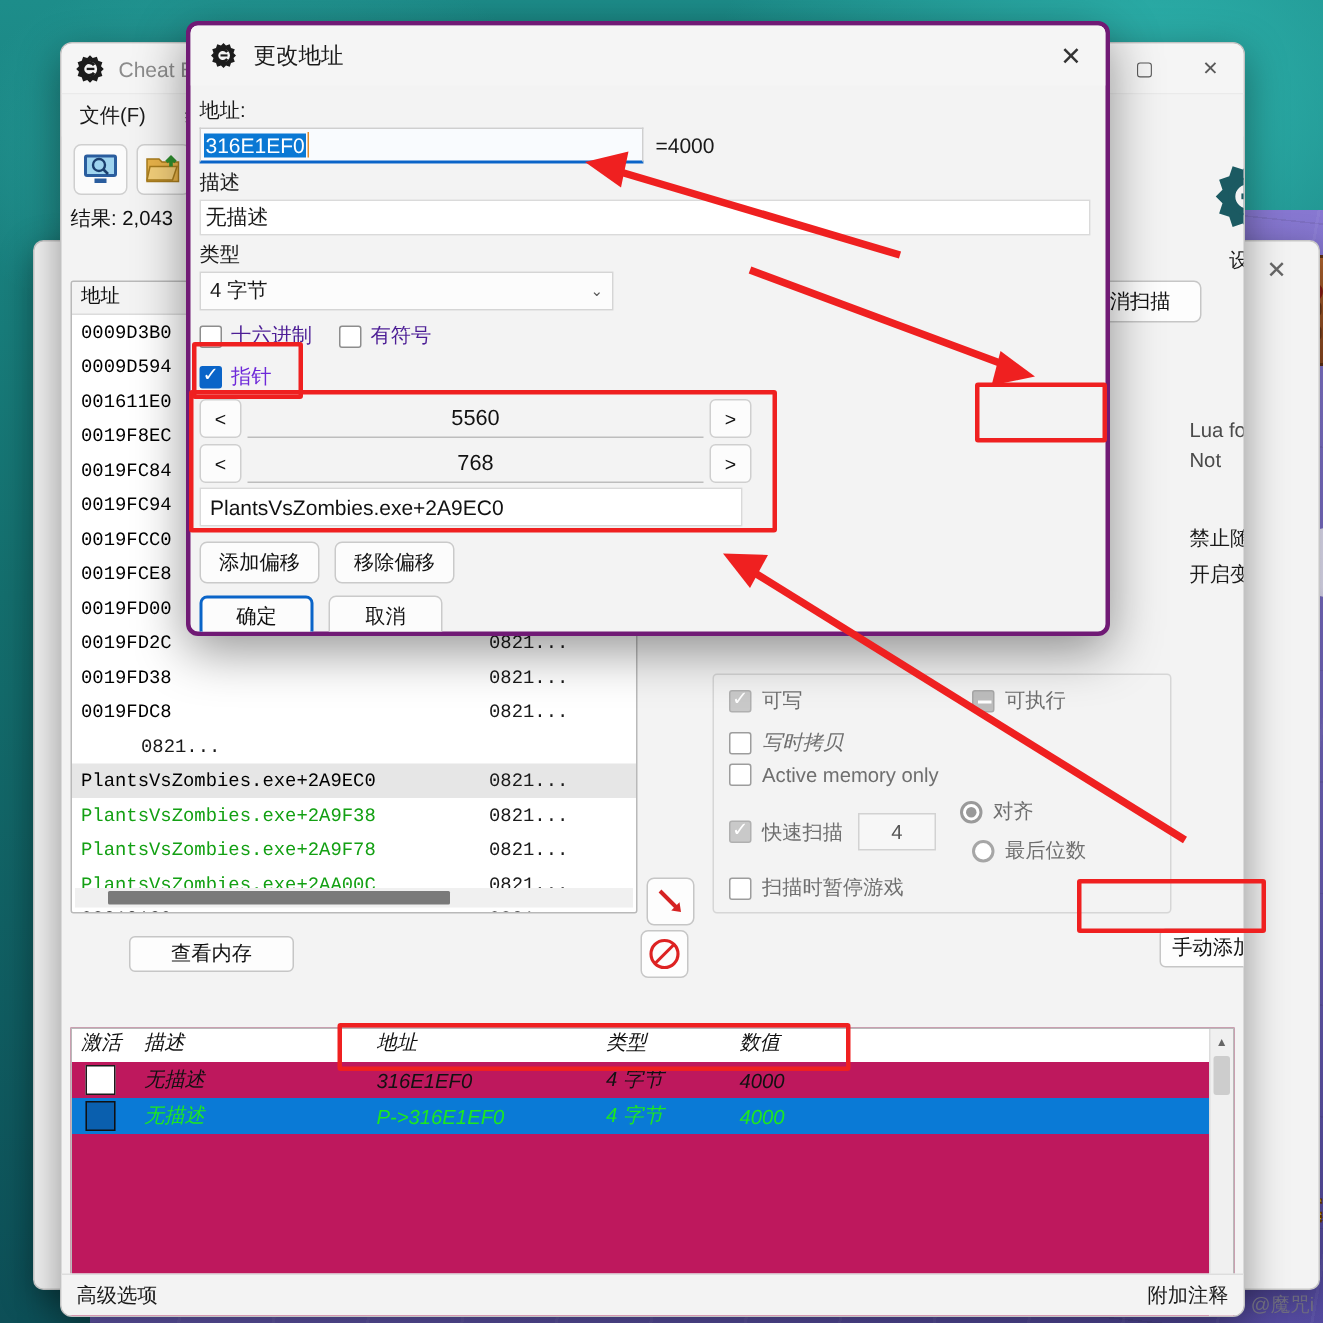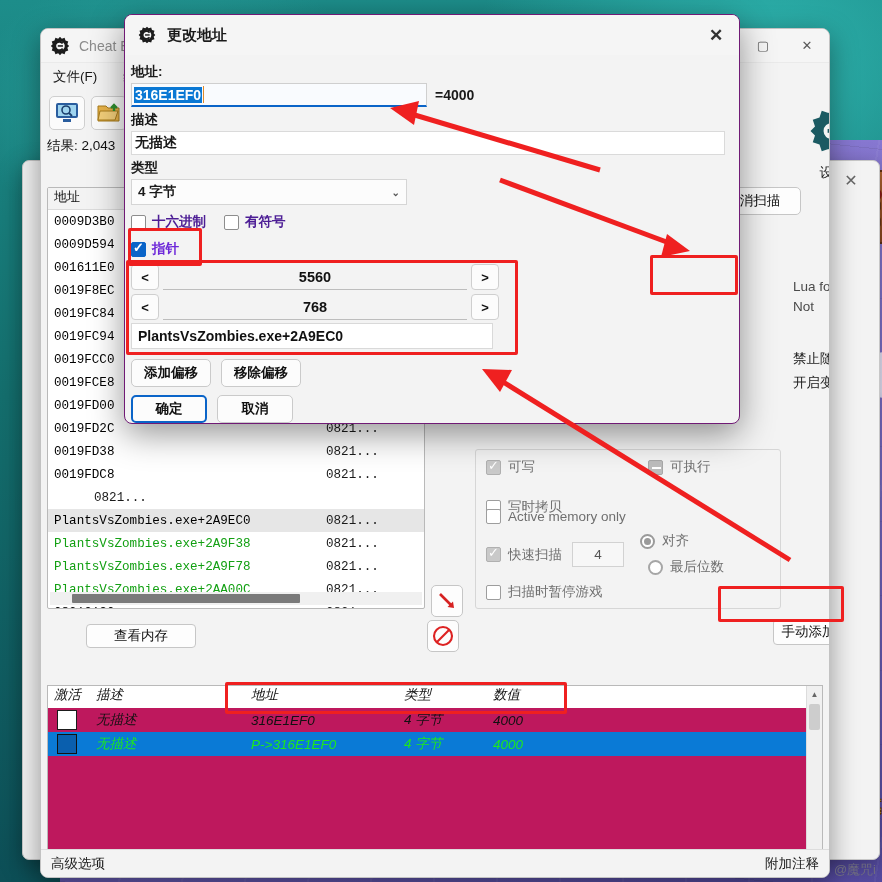--- a/index.html
+++ b/index.html
@@ -301,26 +301,25 @@
     position: absolute; left: 0; right: 0; bottom: 0; height: 28px;
     background: #f3f3f3; border-top: 1px solid #dddddd;
     display: flex; align-items: center; padding: 0 10px;
     font-size: 13.5px; color: #1a1a1a;
   }
   .ce-status .right { margin-left: auto; }
   
   .dlg {
     position: absolute; left: 124px; top: 14px; width: 616px; height: 410px;
     background: #f3f3f3;
-    border: 1px solid #701a75;
+    border: 3px solid #701a75;
     border-radius: 8px;
     box-shadow: 0 10px 34px rgba(0,0,0,.42);
     z-index: 30;
     overflow: hidden;
-    font-weight: bold;
   }
   .dlg-title {
     height: 40px; display: flex; align-items: center;
     padding-left: 12px; background: #f5f5f5;
   }
   .dlg-title .ce-logo { width: 20px; height: 20px; margin-right: 10px; }
   .dlg-title-text { font-size: 15px; color: #1a1a1a; }
   .dlg-close {
     margin-left: auto; width: 46px; height: 40px;
     display: flex; align-items: center; justify-content: center;
@@ -589,21 +588,21 @@
           <span class="cb checked-gray"></span>
           <span>可写</span>
         </div>
       </div>
       <div style="position:absolute; left:172px; top:8px;">
         <div class="chk-row">
           <span class="cb dash"></span>
           <span>可执行</span>
         </div>
       </div>
-      <div style="position:absolute; left:10px; top:48px;">
+      <div style="position:absolute; left:10px; top:36px;font-style:italic;">
         <div class="chk-row">
           <span class="cb"></span>
           <span>写时拷贝</span>
         </div>
       </div>
       <div style="position:absolute; left:10px; top:59px;">
         <div class="chk-row">
           <span class="cb"></span>
           <span>Active memory only</span>
         </div>

